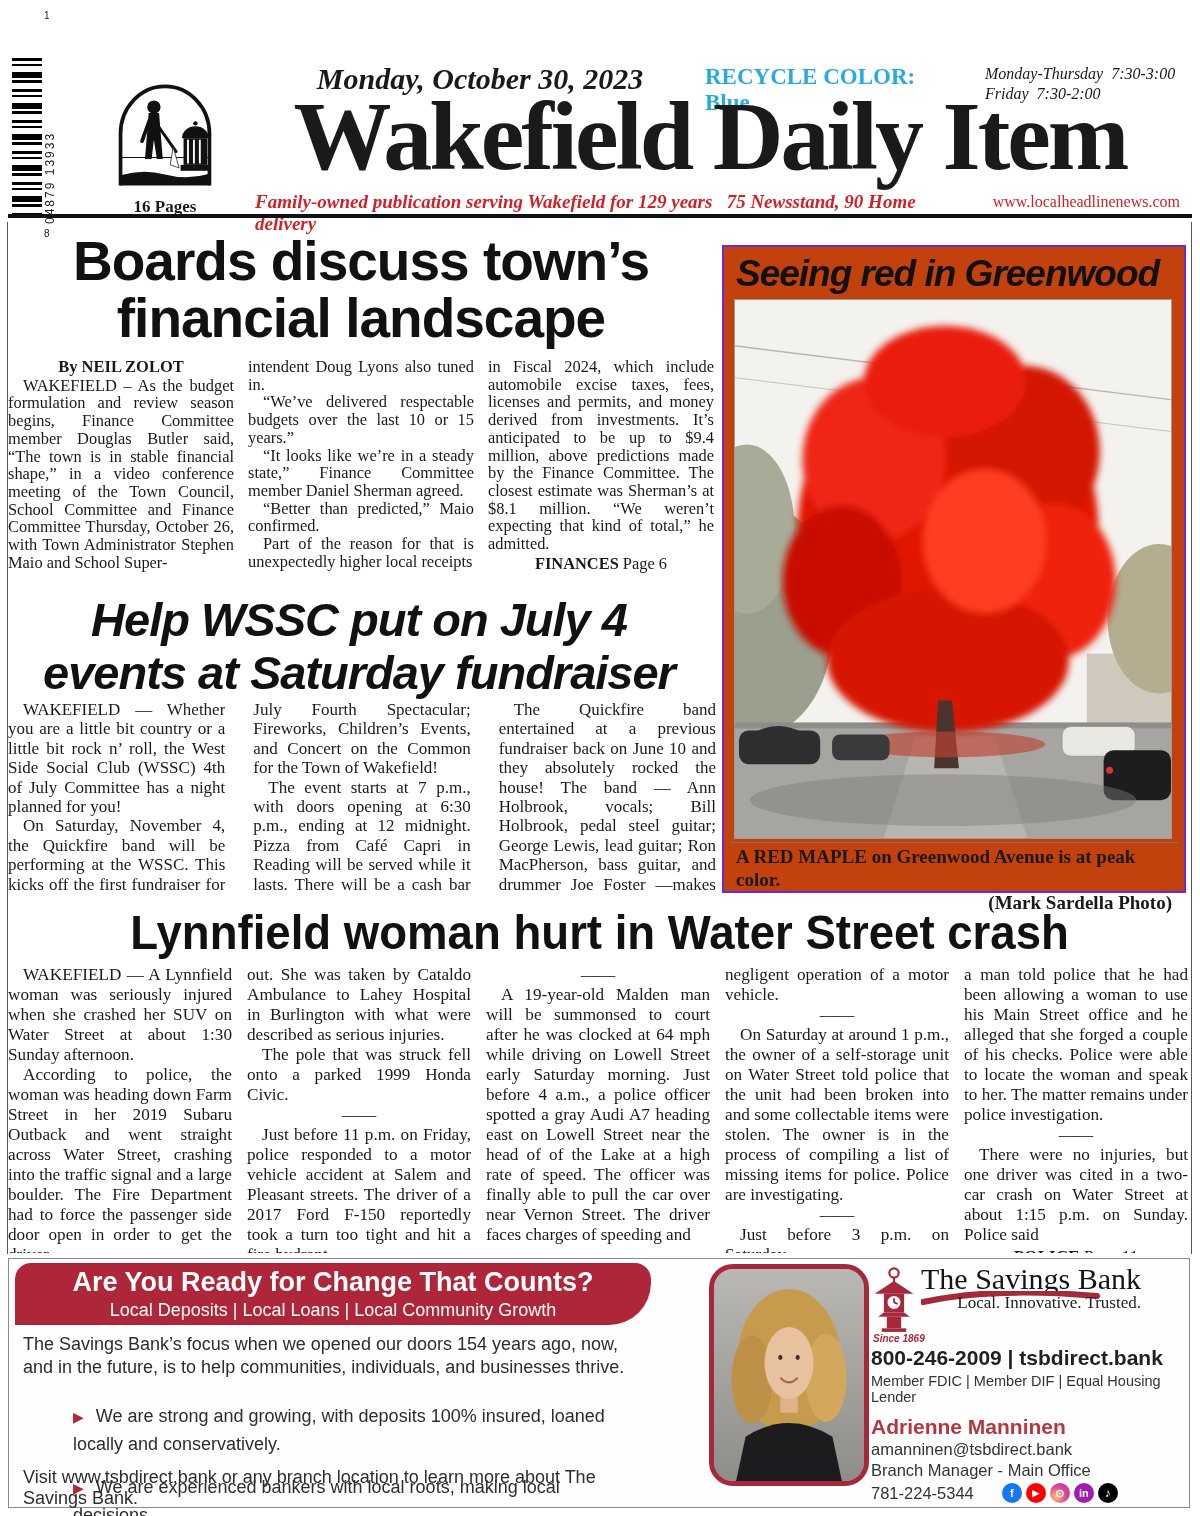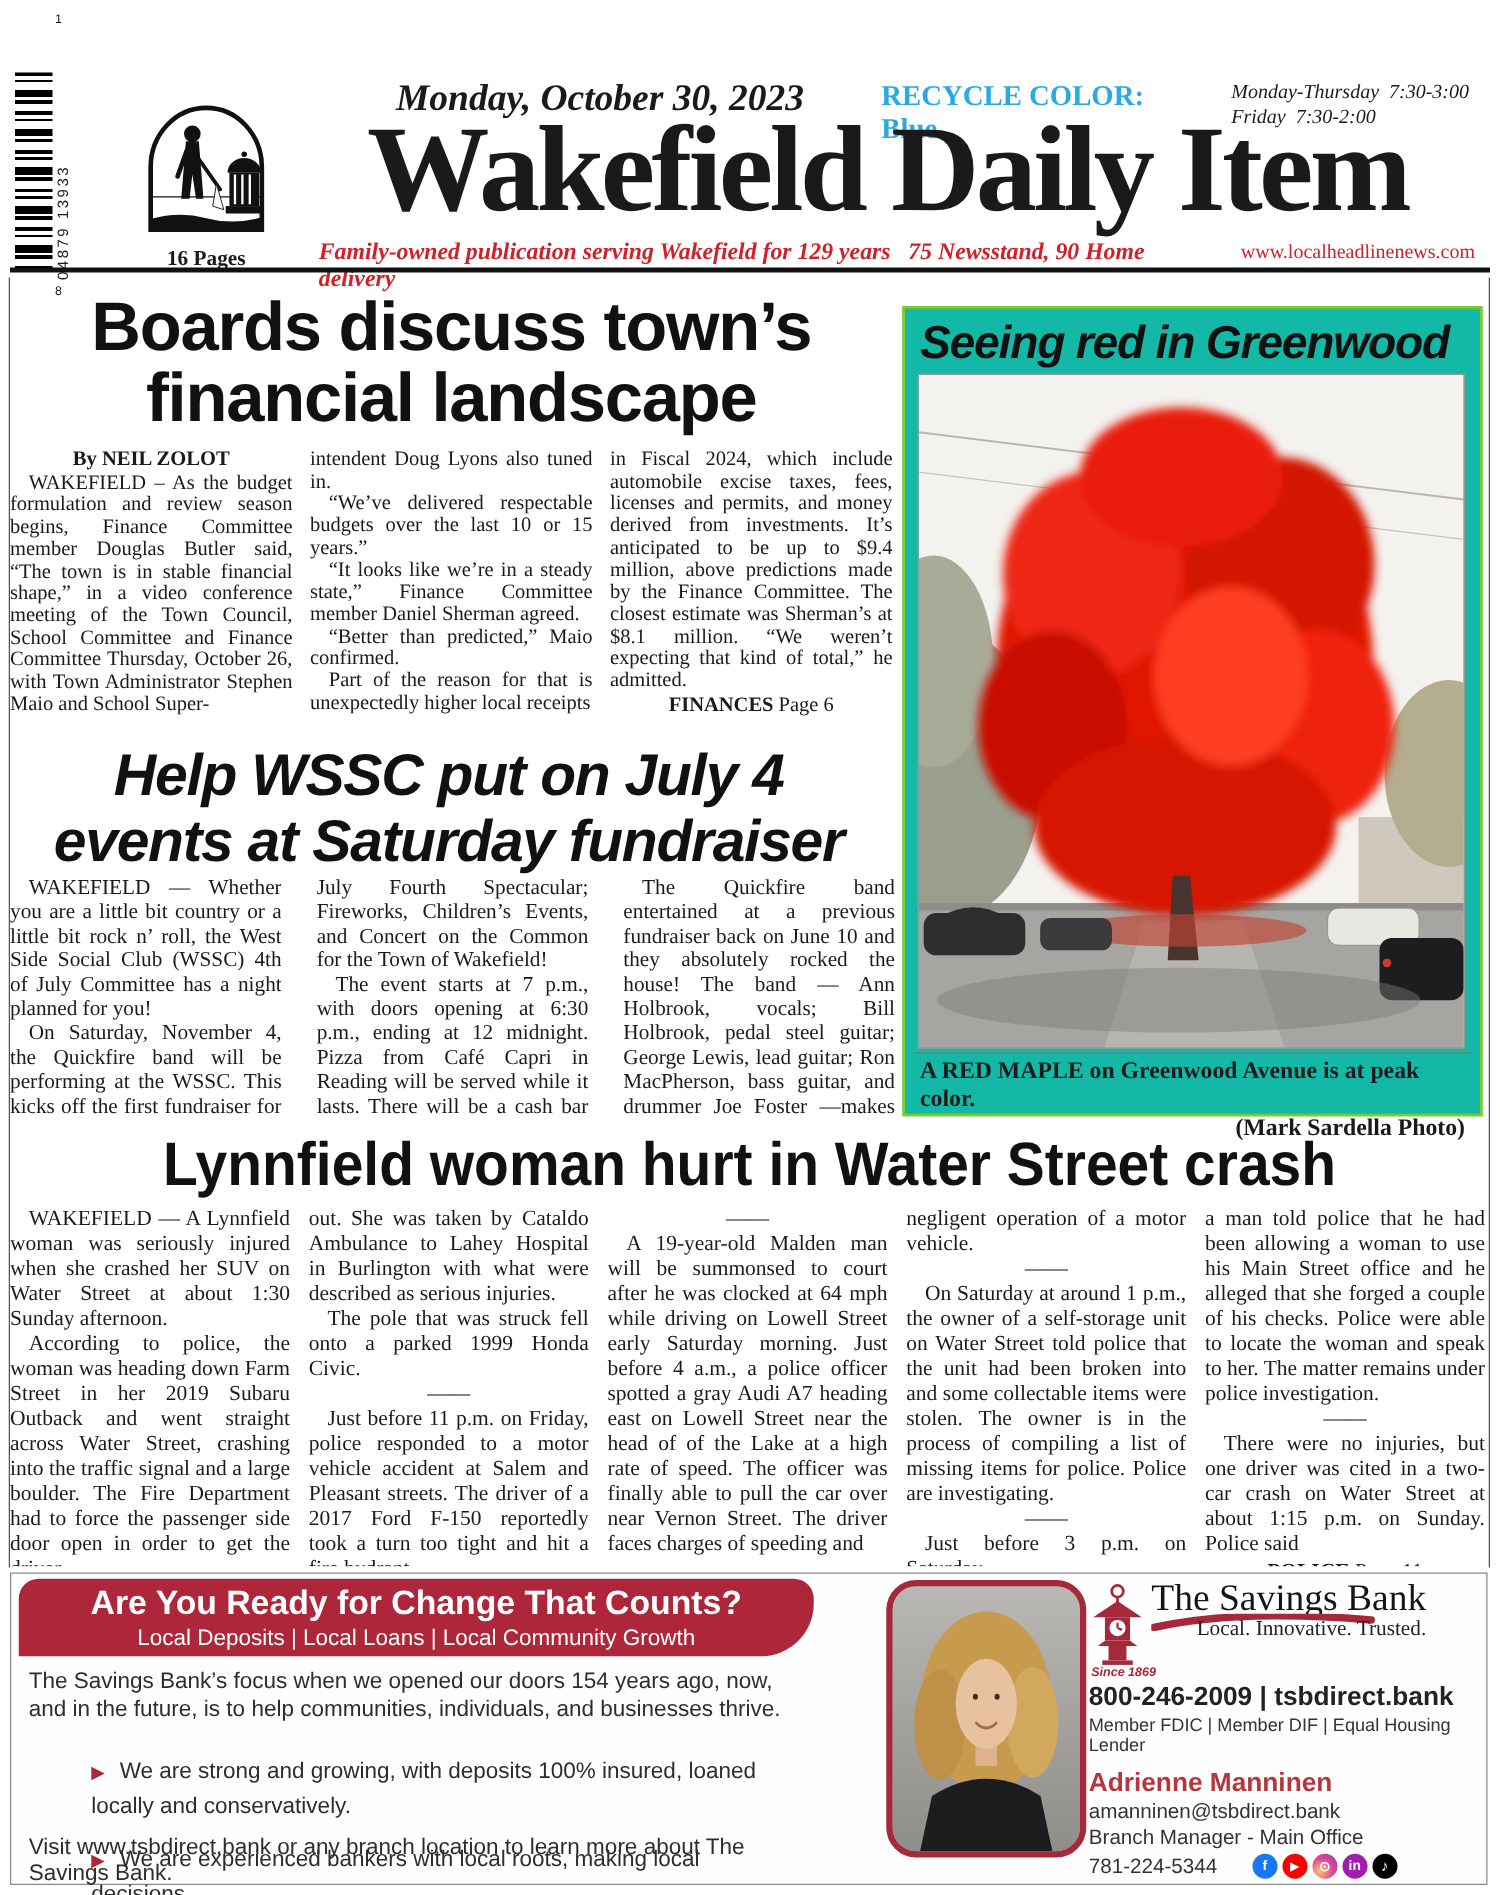--- a/index.html
+++ b/index.html
@@ -47,21 +47,21 @@
   .col p.jump{text-align:center;text-indent:0;margin-top:2px;}
   .byline{text-align:center;font-weight:bold;font-size:16.5px;margin-bottom:1px;}
   #a1-cols{left:8px;top:358px;width:708px;height:232px;gap:14px;}
   #a1-cols .col{width:226px;font-size:16.4px;line-height:17.7px;}
   #a2-cols{left:8px;top:700px;width:708px;height:196px;gap:28px;}
   #a2-cols .col{width:226px;font-size:17px;line-height:19.4px;}
   #a3-cols{left:8px;top:965px;width:1184px;height:288px;gap:15px;}
   #a3-cols .col{width:224px;font-size:17.2px;line-height:20px;}
 
   
-  #photo-box{left:722px;top:245px;width:464px;height:648px;border:2px solid #84cc16;background:#14b8a6;box-sizing:border-box;}
+  #photo-box{left:722px;top:245px;width:464px;height:648px;border:2px solid #6d28d9;background:#c2410c;box-sizing:border-box;}
   #photo-head{margin:6px 12px 4px;font-family:"Liberation Sans",sans-serif;font-weight:bold;font-style:italic;
     font-size:37px;letter-spacing:-1px;color:#111;}
   #photo-frame{margin:2px 10px 0;width:438px;height:540px;border:1px solid #9a9a98;box-sizing:border-box;overflow:hidden;}
   #photo-frame svg{display:block;width:100%;height:100%;}
   #photo-caption{margin:3px 6px 0;padding:2px 6px 0;border-top:1px solid #777;font-weight:bold;font-size:19px;line-height:23px;}
   #photo-credit{text-align:right;}
 
   
   #ad-box{left:8px;top:1258px;width:1182px;height:250px;border:1px solid #8a8a8a;background:#fefefe;
     font-family:"Liberation Sans",sans-serif;box-sizing:border-box;}

